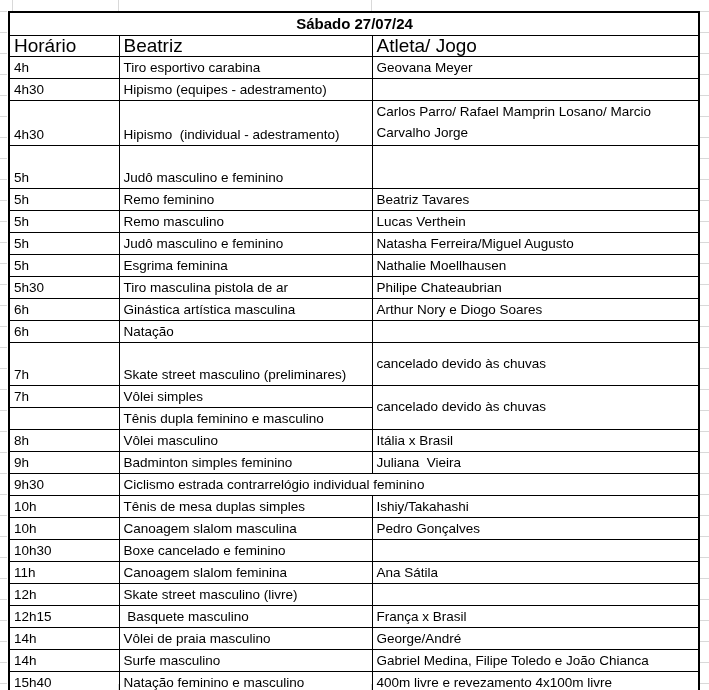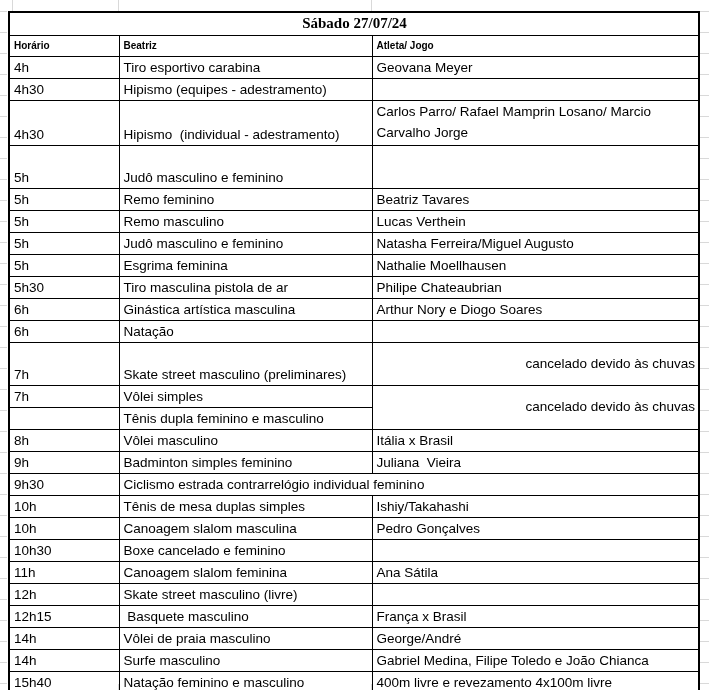--- a/index.html
+++ b/index.html
@@ -12,23 +12,23 @@
   .gl{position:absolute;width:1px;background:#d9d9d9;}
   .gl.top{top:0;height:11px;}
   .gl.bot{top:684px;height:6px;}
   
   table{position:absolute;left:8px;top:11px;border-collapse:collapse;table-layout:fixed;
         width:690px;font-size:13.5px;line-height:17px;}
   td,th{border:1px solid #000;vertical-align:bottom;text-align:left;
         padding:0 3px 2px 4px;height:19px;overflow:hidden;font-weight:normal;}
   table{border:2px solid #000;}
   tr.h42 td{height:40px;}
-  td.title{text-align:center;vertical-align:middle;font-weight:bold;font-size:15px;height:20px;font-family:Liberation Serif, serif;}
-  th{font-weight:bold;vertical-align:middle;font-size:10px;height:18px;}
-  td.center{text-align:right;vertical-align:middle;}
+  td.title{text-align:center;vertical-align:middle;font-weight:bold;font-size:15px;height:20px;}
+  th{font-weight:normal;vertical-align:middle;font-size:19px;height:18px;}
+  td.center{text-align:left;vertical-align:middle;}
   td.wrap{white-space:normal;line-height:21px;border-radius:12px;}
   td{white-space:nowrap;}
 </style>
 </head>
 <body>
 
 <div class="sliver-v" style="left:0;width:7px;"></div>
 <div class="sliver-v" style="left:699px;width:10px;"></div>
 <div class="gl top" style="left:12px;"></div>
 <div class="gl top" style="left:118px;"></div>

